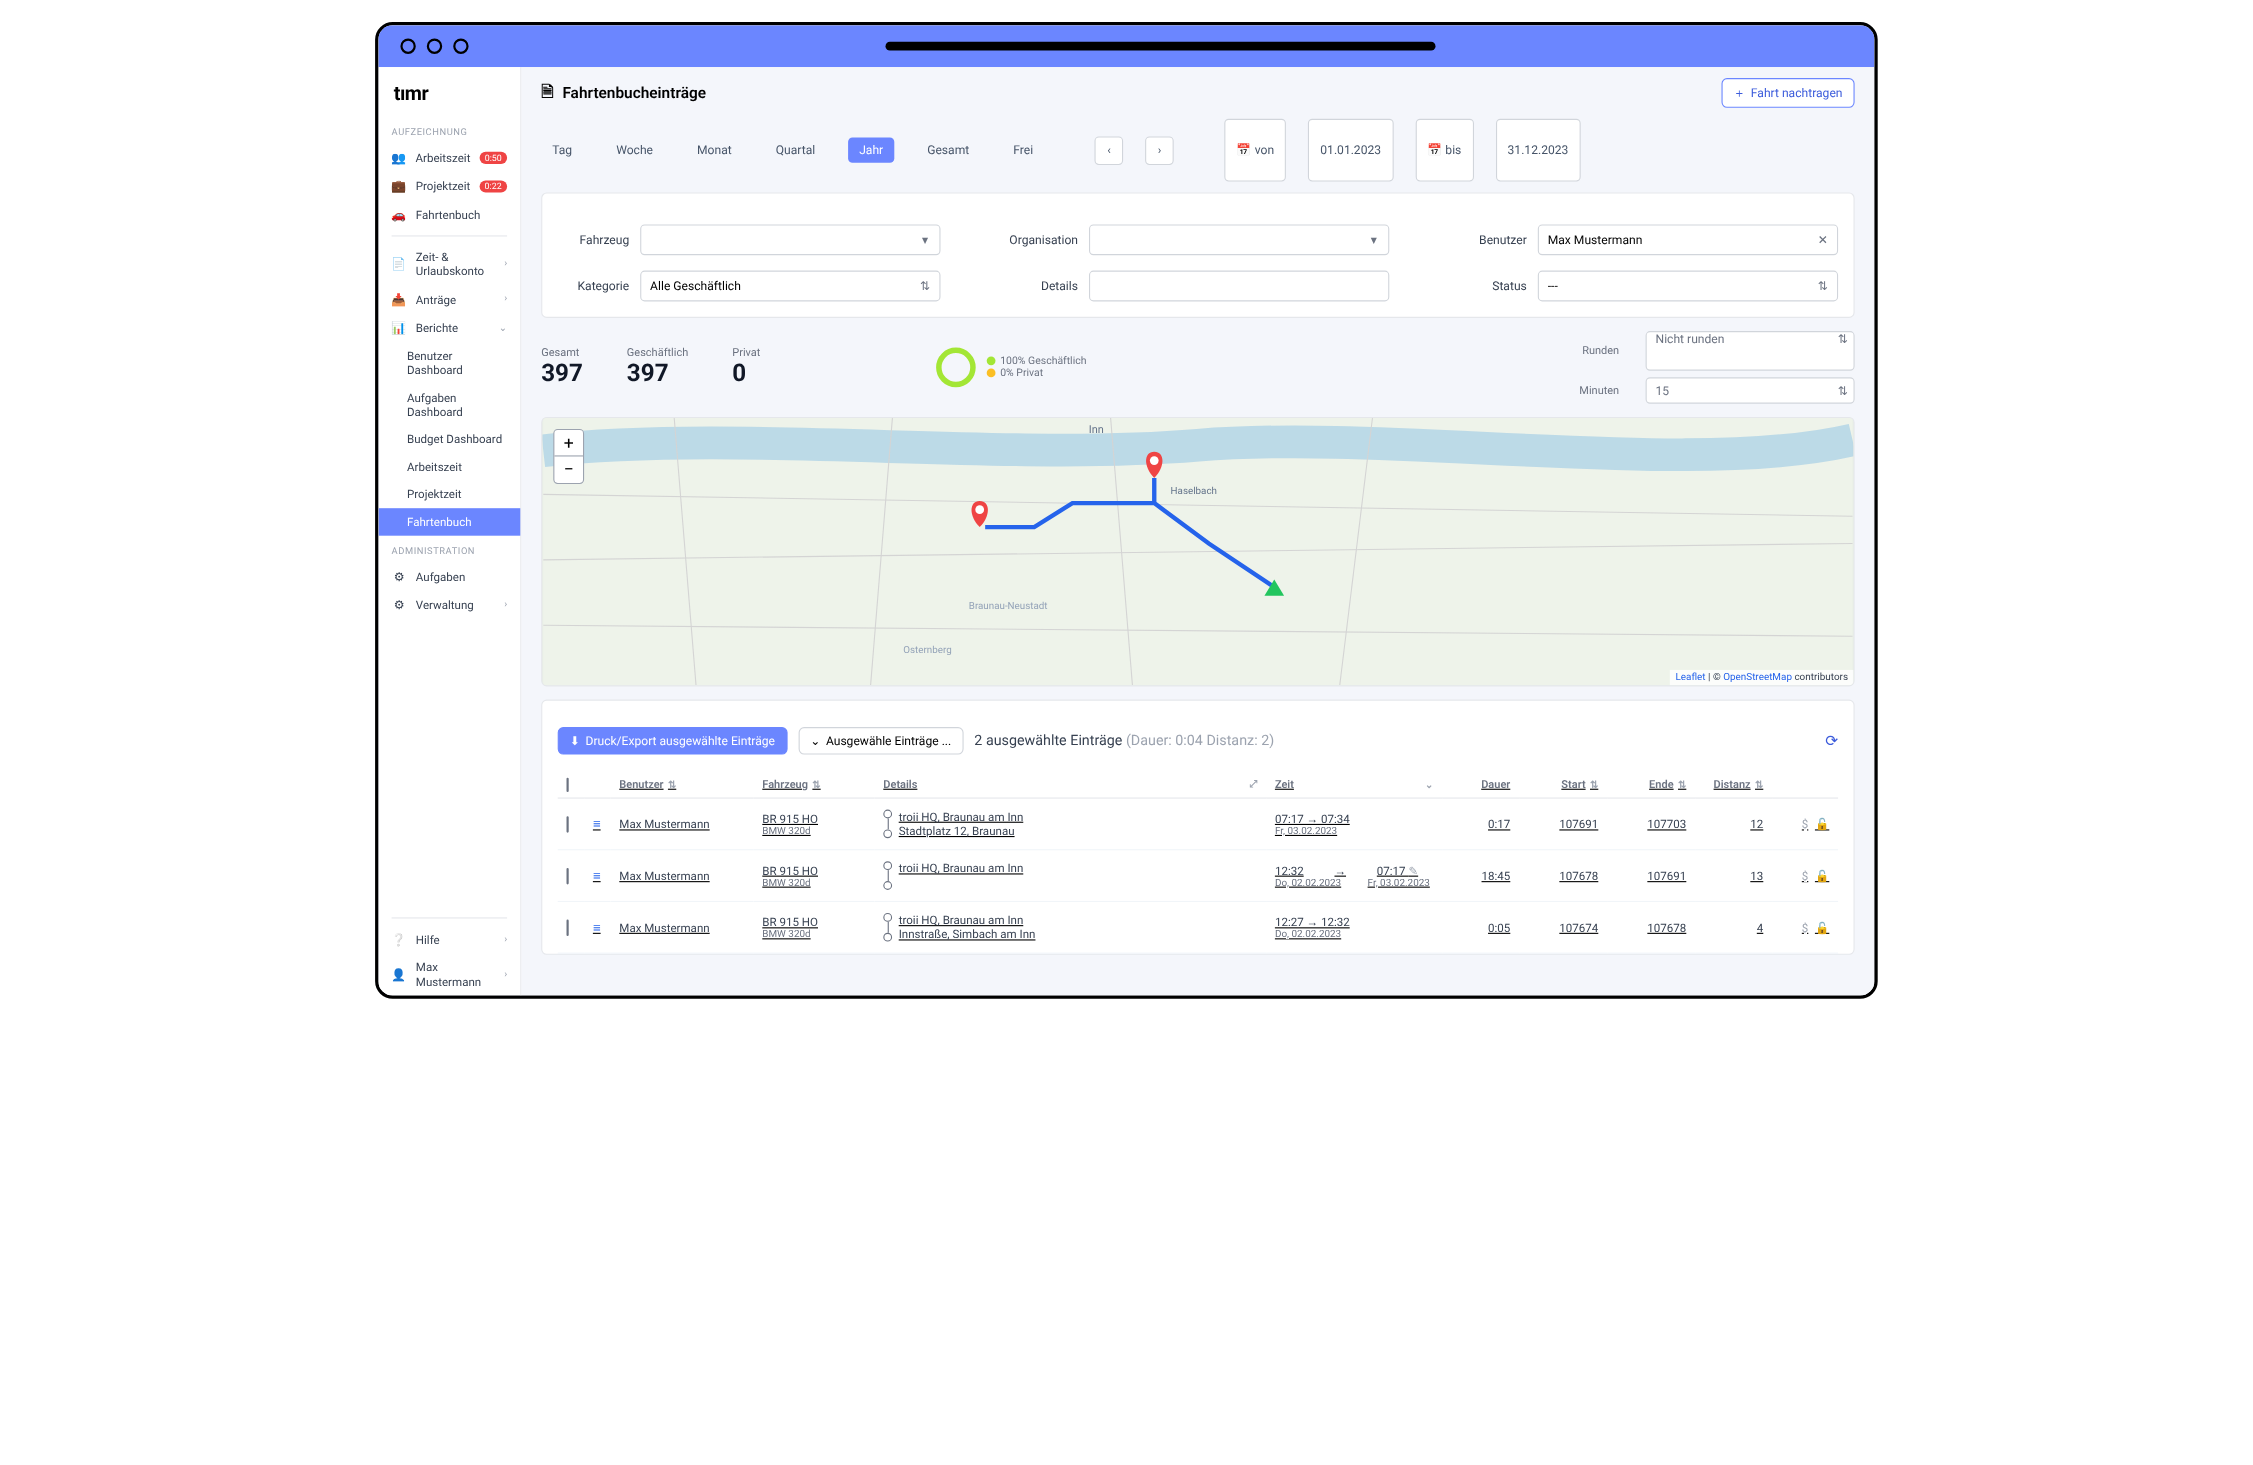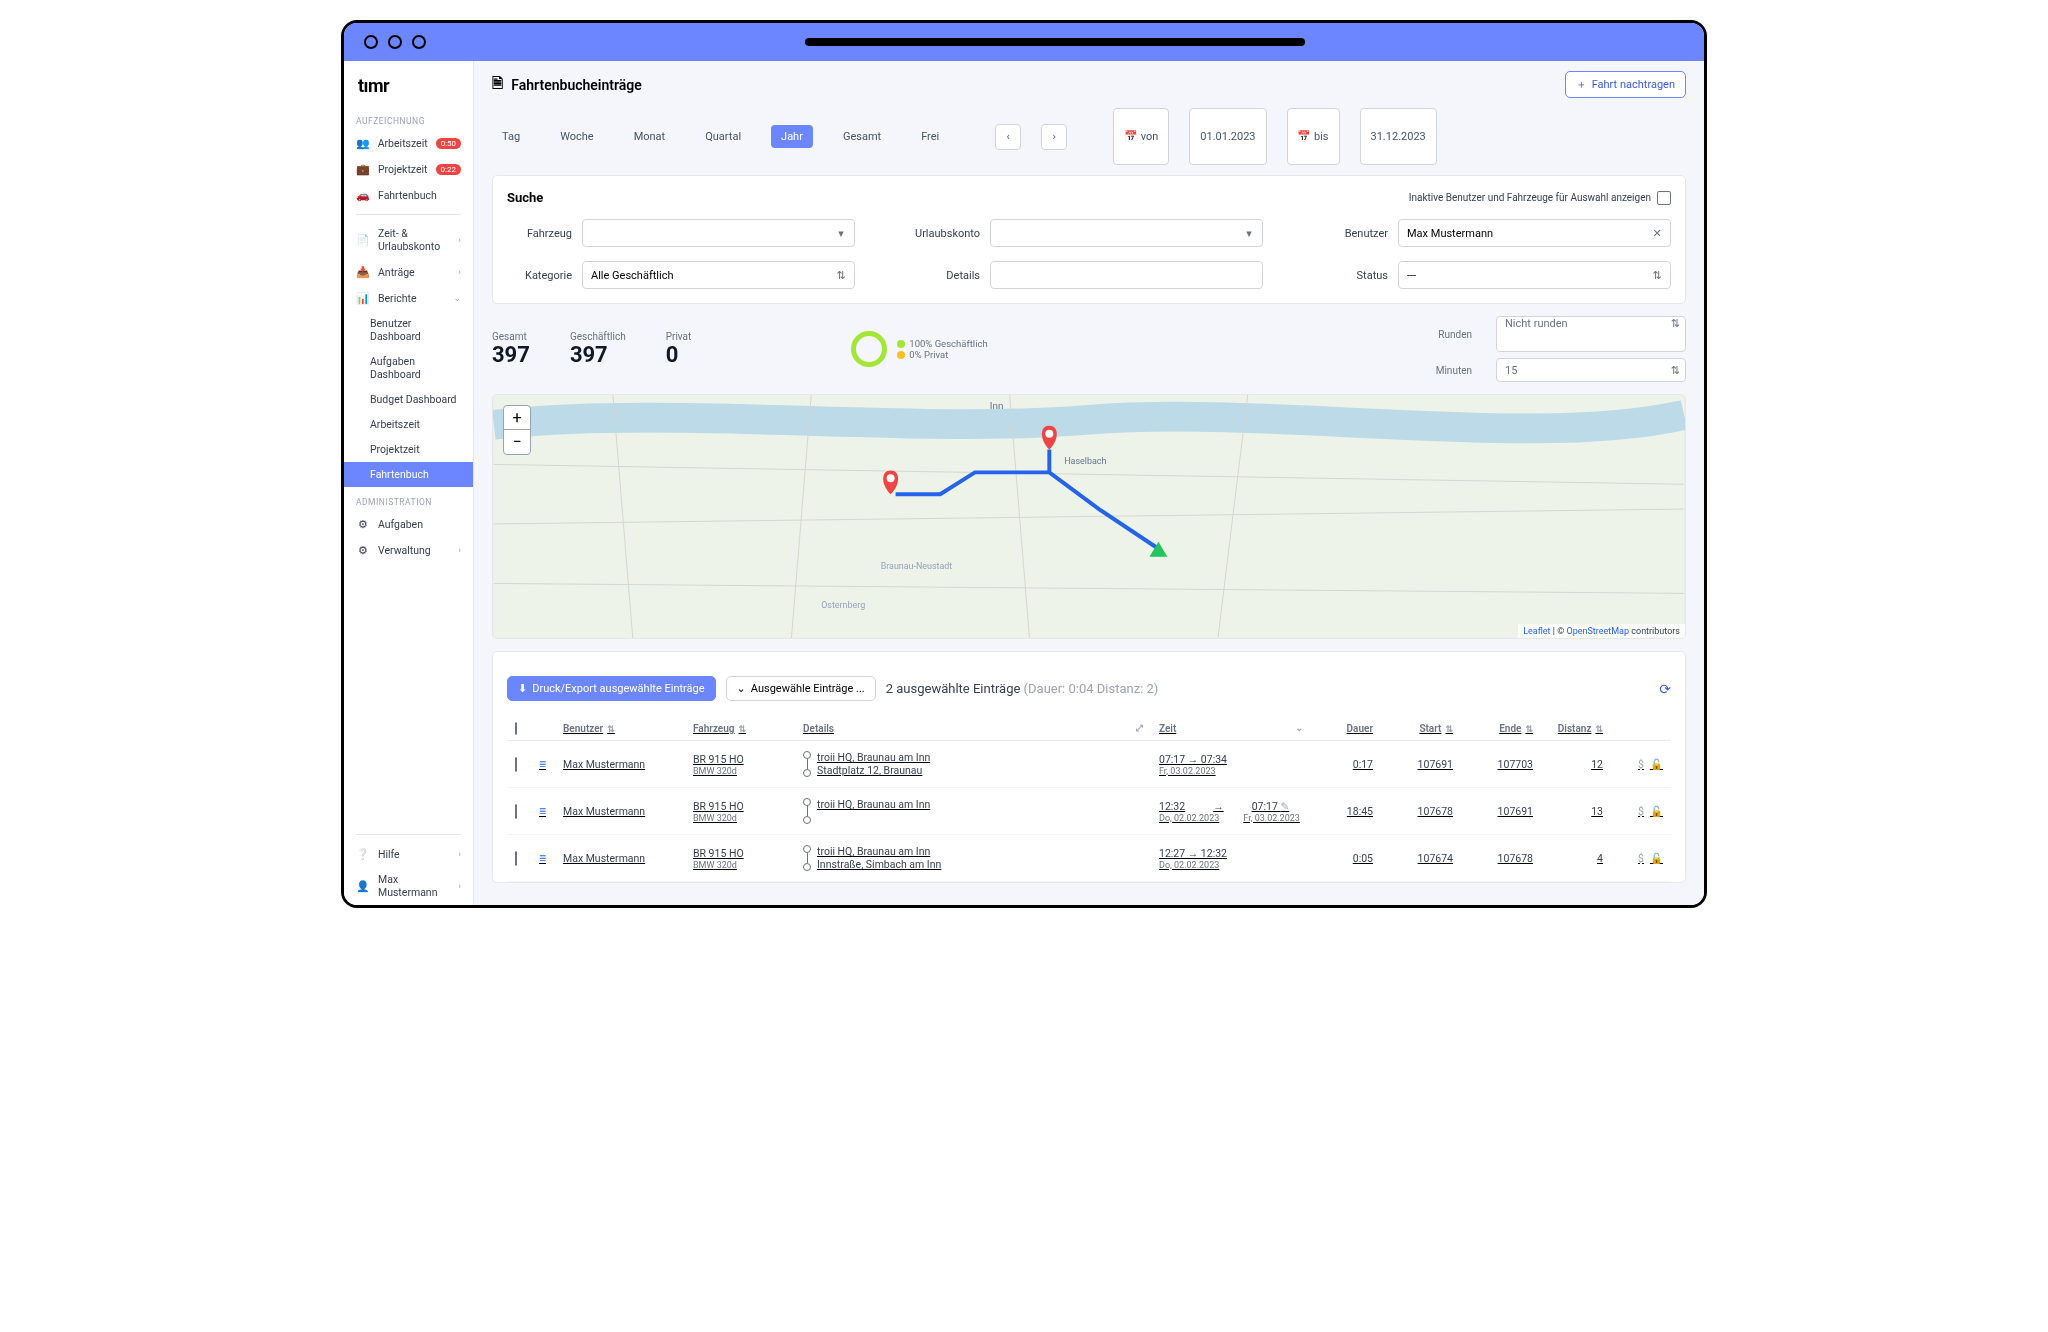--- a/index.html
+++ b/index.html
@@ -201,37 +201,30 @@
         <span class="ibtn">‹</span>
         <span class="ibtn">›</span>
         <span style="width:6px"></span>
         <span class="dfield">📅 <span>von</span></span>
         <span class="dfield">01.01.2023</span>
         <span class="dfield">📅 <span>bis</span></span>
         <span class="dfield">31.12.2023</span>
       </div>
 
       <div class="card">
-        <div class="searchtop">
-          <h2>Suche</h2>
-          <div class="inactivechk">
-            <span>Inaktive Benutzer und Fahrzeuge für Auswahl anzeigen</span>
-            <span class="chk"></span>
-          </div>
-        </div>
         <div class="formrow">
           <div class="fpair">
             <label>Fahrzeug</label>
             <div class="ctrl">
               <span></span>
               <span class="caret">▾</span>
             </div>
           </div>
           <div class="fpair">
-            <label>Urlaubskonto</label>
+            <label>Organisation</label>
             <div class="ctrl">
               <span></span>
               <span class="caret">▾</span>
             </div>
           </div>
           <div class="fpair">
             <label>Benutzer</label>
             <div class="ctrl">
               <span>Max Mustermann</span>
               <span class="caret">✕</span>

